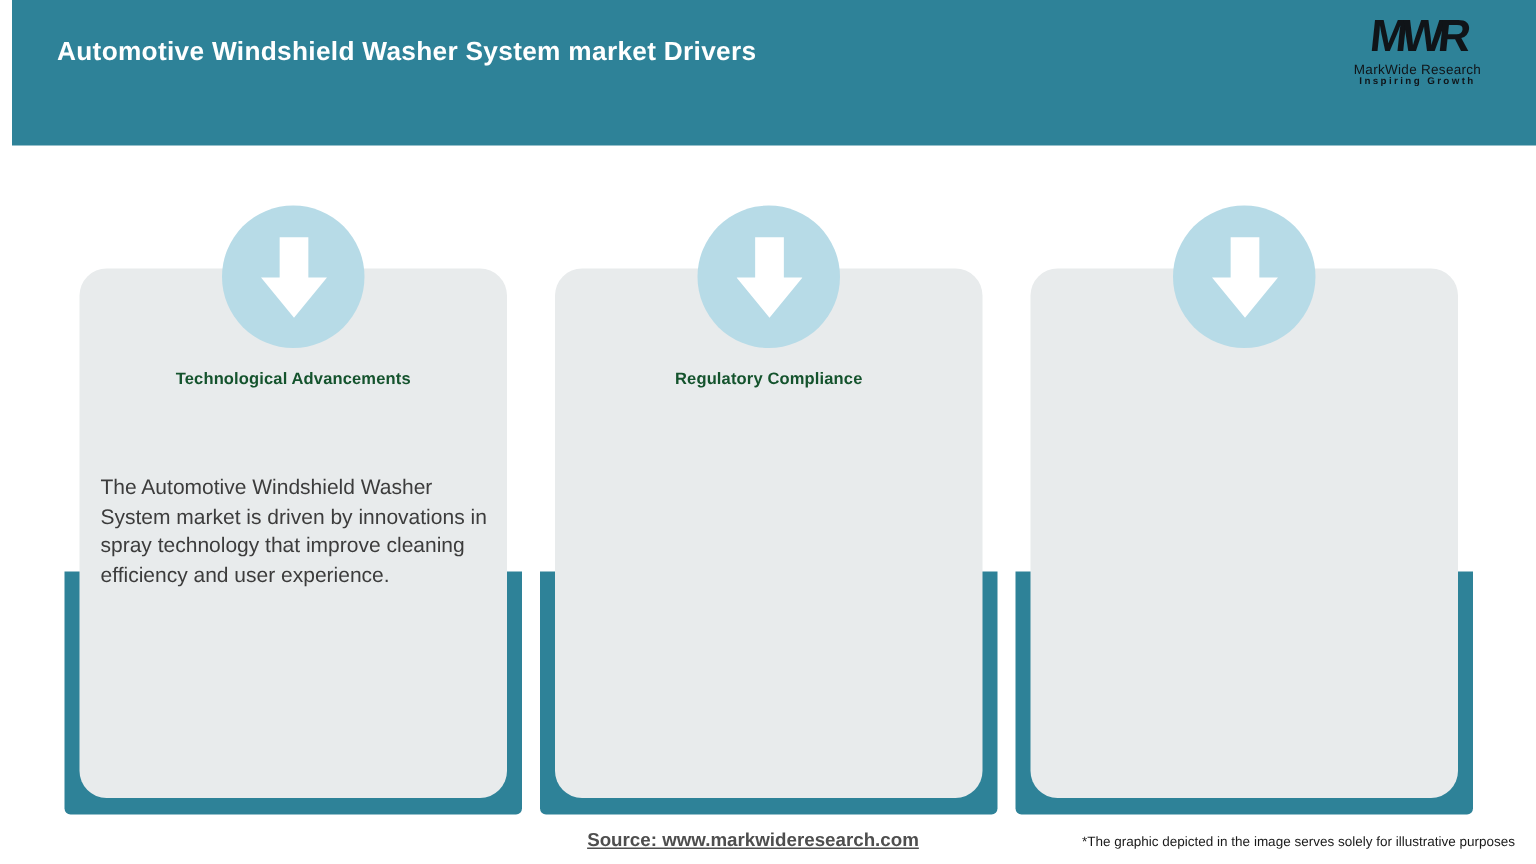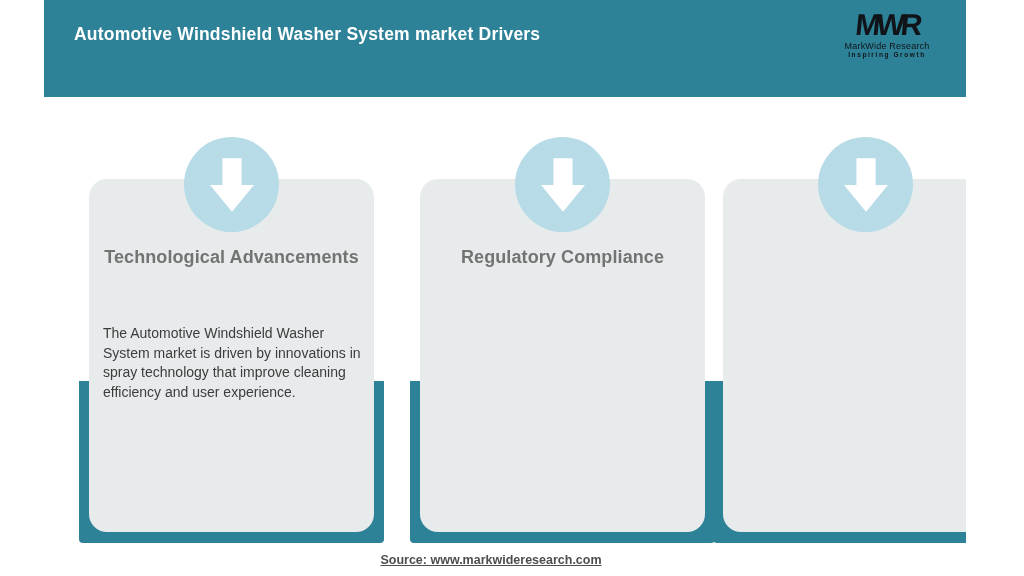--- a/index.html
+++ b/index.html
@@ -1,25 +1,24 @@
 <!DOCTYPE html>
 <html><head>
 <meta charset="utf-8">
 <style>
   * { margin: 0; padding: 0; box-sizing: border-box; }
   html, body { background: #ffffff; }
   body { font-family: "Liberation Sans", sans-serif; }
 
   .canvas {
     position: relative;
-    width: 930px;
+    width: 1024px;
     height: 576px;
     background: #ffffff;
     overflow: hidden;
-    margin-left: 36px;
   }
 
   
   .topbar {
     position: absolute;
     left: 8px; top: 0; right: 0;
     height: 97px;
     background: #2E8298;
   }
   .page-title {
@@ -57,21 +56,21 @@
   }
 
   
   .card-group {
     position: absolute;
     top: 137px;
     width: 305px;
     height: 410px;
   }
   .card-group.g1 { left: 43px; }
-  .card-group.g2 { left: 374px; }
+  .card-group.g2 { left: 360px; }
   .card-group.g3 { left: 677px; }
 
   .tray {
     position: absolute;
     left: 0; top: 244px;
     width: 305px; height: 162px;
     background: #2E8298;
     border-radius: 0 0 4px 4px;
   }
   .card {
@@ -89,23 +88,23 @@
     background: #B7DBE7;
     display: flex;
     align-items: center;
     justify-content: center;
   }
   .icon-circle svg { display: block; }
 
   .card-title {
     margin: 68px 10px 0 10px;
     text-align: center;
-    font-size: 18px;
+    font-size: 11px;
     font-weight: bold;
-    color: #737373;
+    color: #14532d;
     letter-spacing: 0.1px;
   }
   .card-desc {
     margin: 56px 12px 0 14px;
     font-size: 14px;
     line-height: 19.5px;
     color: #3C3C3C;
   }
 
   
@@ -175,14 +174,15 @@
     <div class="icon-circle">
       <span>
         <svg width="44" height="58" viewBox="0 0 46 60">
           <path d="M13 2 h20 v28 h13 L23 58 L0 30 h13 z" fill="#ffffff"></path>
         </svg>
       </span>
     </div>
   </section>
 
   <div class="source-line">Source: www.markwideresearch.com</div>
+  <div class="disclaimer">*The graphic depicted in the image serves solely for illustrative purposes</div>
 
 </div>
 
 </body></html>

